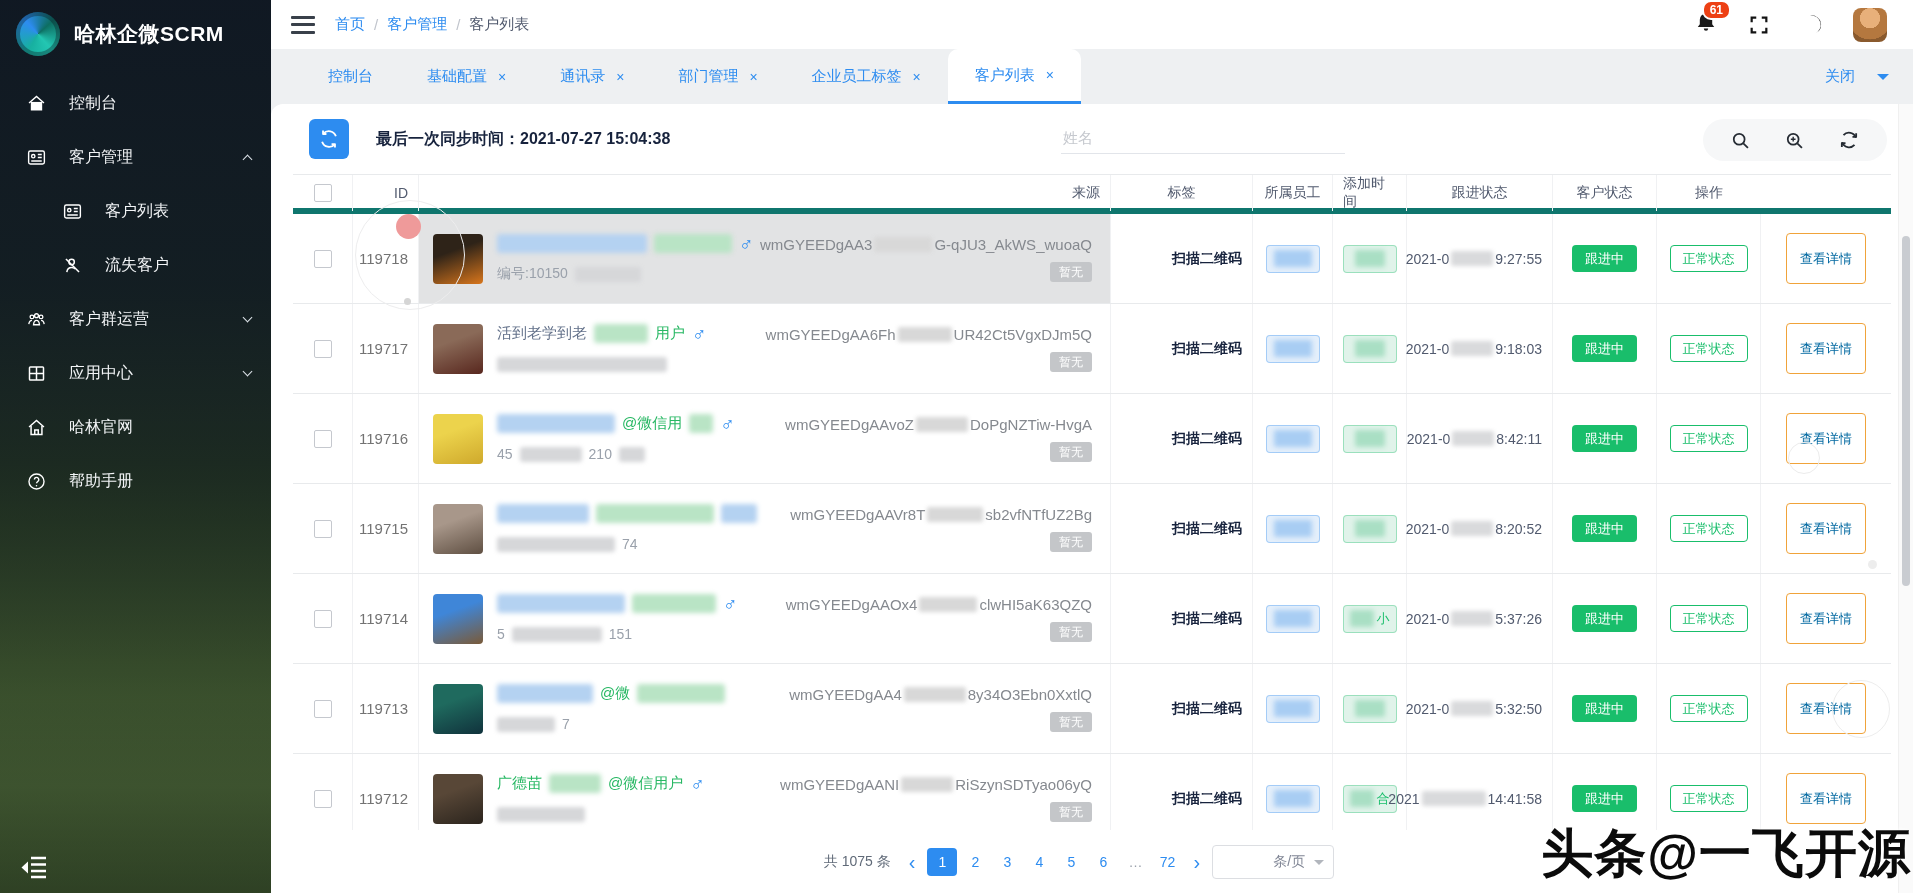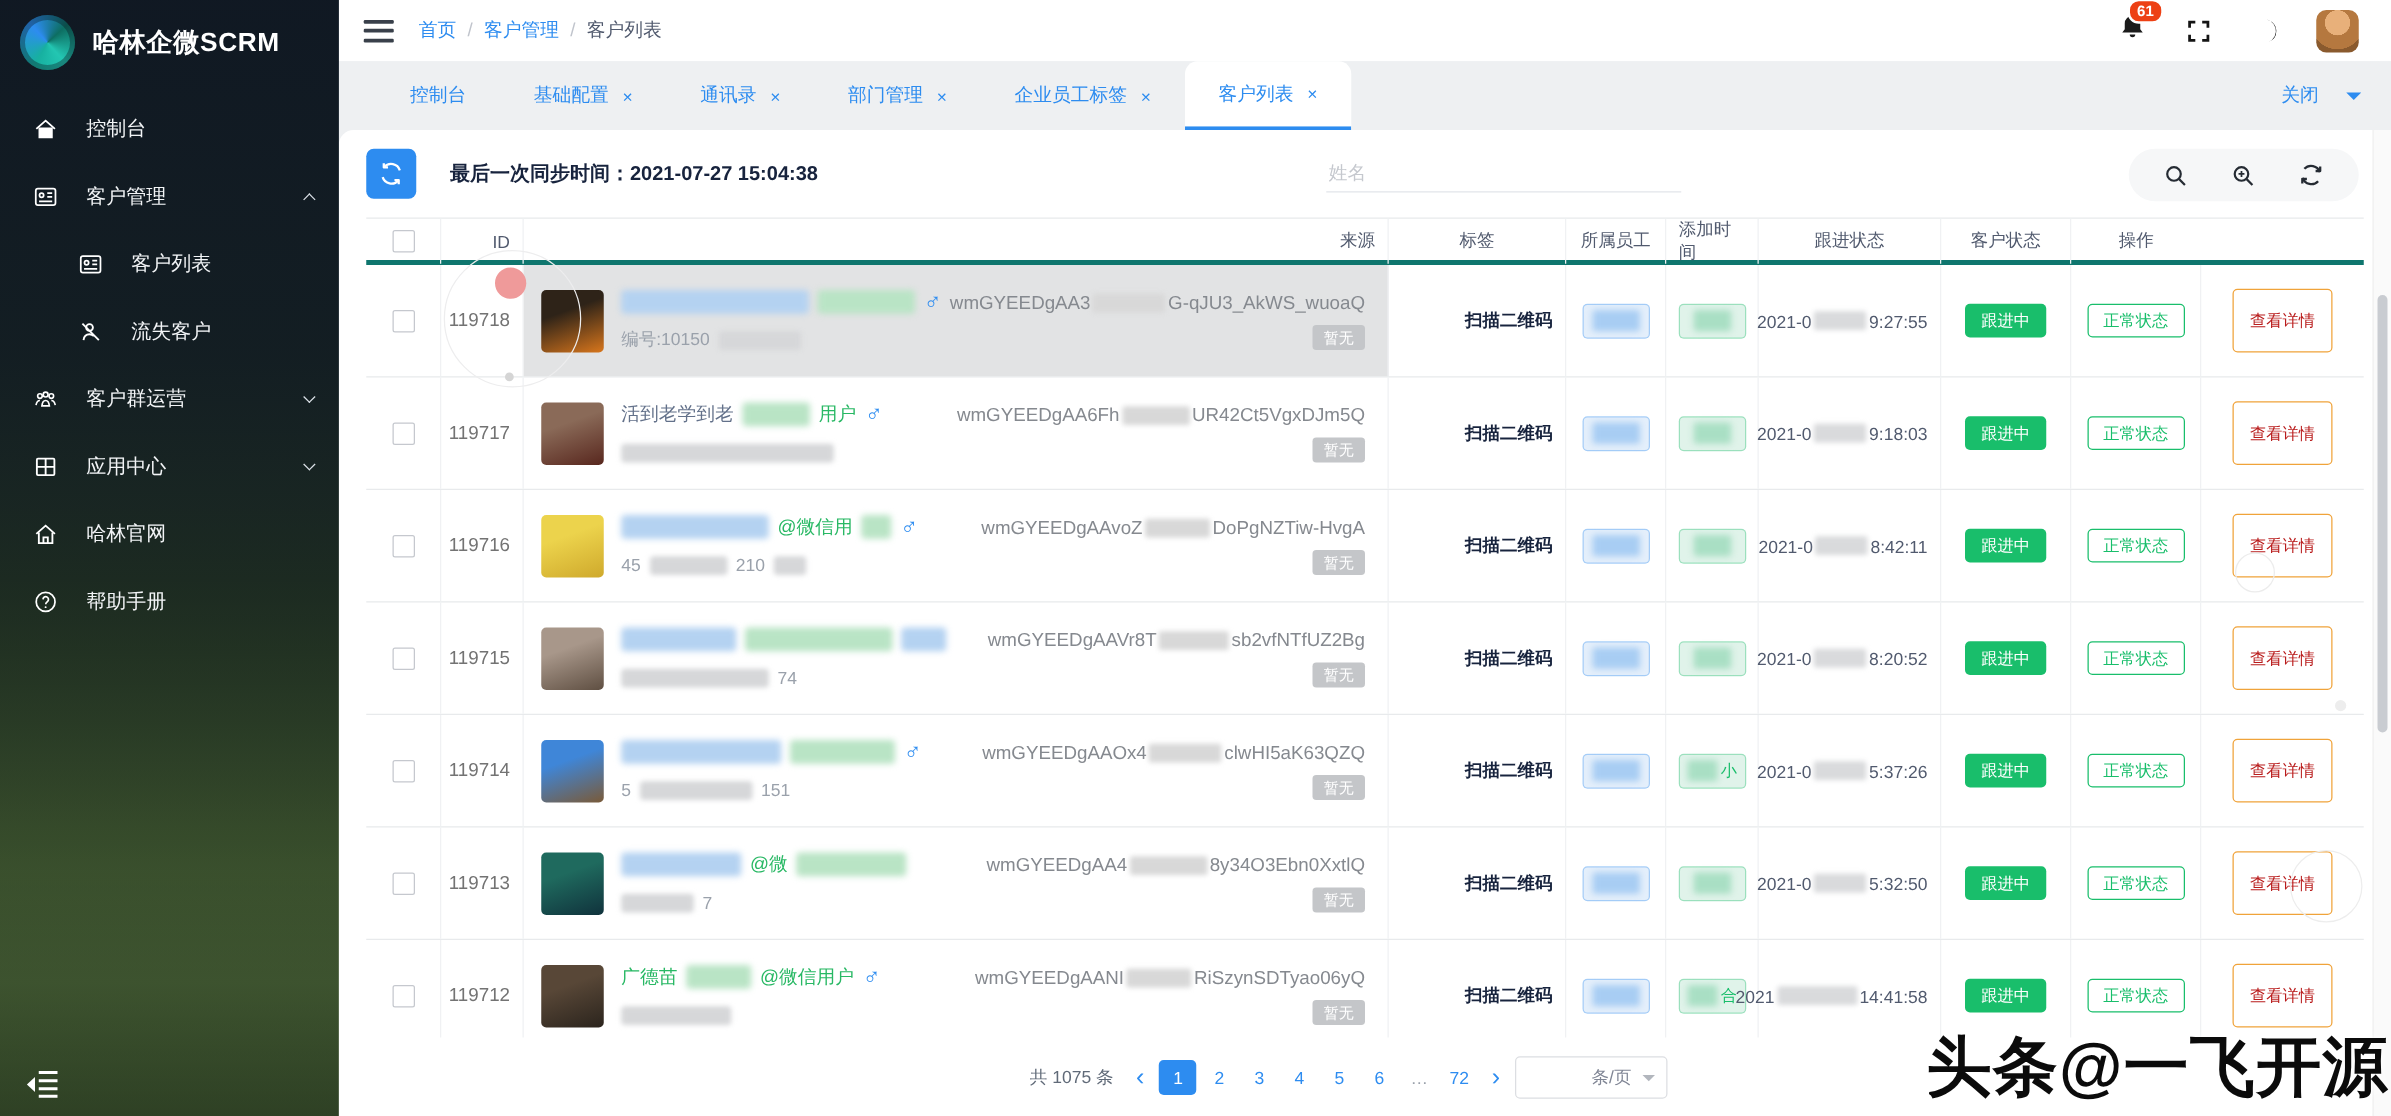--- a/index.html
+++ b/index.html
@@ -40,33 +40,33 @@
   
   .tabbar{height:55px;background:#eef0f2;display:flex;align-items:stretch;padding-left:30px;position:relative}
   .tab{display:flex;align-items:center;gap:11px;padding:0 27px;font-size:15px;color:#2d8cf0;cursor:pointer}
   .tab .x{font-size:14px;color:#2d8cf0}
   .tab.active{background:#fff;border-radius:10px 10px 0 0;border-bottom:3px solid #2d8cf0;box-sizing:border-box}
   .tabbar-right{position:absolute;right:24px;top:0;height:55px;display:flex;align-items:center;gap:22px}
   .close-label{color:#2d8cf0;font-size:15px;cursor:pointer}
   .caret-down{width:0;height:0;border:6px solid transparent;border-top-color:#2d8cf0;margin-top:7px;cursor:pointer}
   
   .content{position:absolute;top:104px;left:0;right:0;bottom:0;background:#fff;border-top-left-radius:12px}
-  .toolbar{height:70px;display:flex;align-items:center;padding:0 22px;position:relative}
+  .toolbar{height:70px;display:flex;align-items:center;padding:0 38px;position:relative}
   .refresh-btn{width:40px;height:40px;border-radius:6px;background:#2d8cf0;display:flex;align-items:center;justify-content:center;cursor:pointer;flex-shrink:0}
   .sync{margin-left:27px;font-size:16px;color:#17233d;font-weight:600}
   .search-input{position:absolute;left:790px;top:22px;width:280px;border:none;border-bottom:1px solid #e2e5ea;
     font-size:15px;color:#515a6e;padding:5px 2px;outline:none;background:transparent;font-family:Liberation Mono, monospace}
   .search-input::placeholder{color:#c5c8ce}
   .tool-icons{position:absolute;right:26px;top:15px;background:#f6f7f8;border-radius:21px;height:42px;
     display:flex;align-items:center;gap:33px;padding:0 27px}
   .tool-icons span{display:flex;cursor:pointer}
   
   .table{margin-left:22px;width:1598px}
   .thead,.trow{display:grid;grid-template-columns:60px 66px 692px 142px 80px 74px 146px 104px 104px 130px}
-  .thead{height:33px;border-top:1px solid #e8eaec;border-bottom:4px solid #0f766e;font-size:14px;color:#515a6e}
+  .thead{height:33px;border-top:1px solid #e8eaec;border-bottom:6px solid #0f766e;font-size:14px;color:#515a6e}
   .th,.td{padding:0 10px;box-sizing:border-box;border-right:1px solid #f0f1f3;display:flex;align-items:center;min-width:0}
   .th:last-child,.td:last-child{border-right:none}
   .a-r{justify-content:flex-end}.a-c{justify-content:center}
   .trow{height:89px;border-bottom:1px solid #e8eaec;font-size:14px;color:#515a6e;position:relative}
   .checkbox{width:16px;height:16px;border:1px solid #c5c8ce;border-radius:2px;background:#fff;cursor:pointer}
   .id-cell{font-size:15px;color:#737373}
   .td-info{gap:14px;padding:0 14px}
   .trow.hl .td-info{background:#e2e3e4}
   .avatar-img{width:50px;height:50px;border-radius:4px;flex-shrink:0}
   .nm-col{display:flex;flex-direction:column;gap:10px;min-width:0}
@@ -87,21 +87,21 @@
   .chip{height:28px;border-radius:4px;display:inline-flex;align-items:center;justify-content:center;gap:3px;min-width:54px;padding:0 6px;box-sizing:border-box}
   .chip.blue{border:1px solid rgba(45,140,240,.35);background:#e4effb}
   .chip.blue .cbar{width:38px;height:17px;background:#a8cdf3;filter:blur(2.5px);border-radius:2px}
   .chip.teal{border:1px solid rgba(25,190,107,.35);background:#e0f3ea}
   .chip.teal .cbar{width:30px;height:17px;background:#a9dfc4;filter:blur(2.5px);border-radius:2px}
   .chip .ch{color:#19be6b;font-size:13px}
   .time-cell{gap:2px;white-space:nowrap}
   .time-cell .bar{height:15px;background:#d9dadc;filter:blur(2px);border-radius:2px}
   .b-follow{background:#19be6b;color:#fff;border-radius:4px;padding:7px 13px;font-size:13px;cursor:pointer;line-height:13px}
   .b-status{border:1px solid #19be6b;color:#19be6b;border-radius:4px;padding:6px 12px;font-size:13px;background:#fff;cursor:pointer;line-height:13px}
-  .b-op{border:1px solid #f0a33a;color:#b91c1c;border-radius:4px;padding:18px 13px;font-size:13px;background:#fff;cursor:pointer;line-height:13px}
+  .b-op{border:1px solid #f0a33a;color:#0369a1;border-radius:4px;padding:18px 13px;font-size:13px;background:#fff;cursor:pointer;line-height:13px}
   
   .footer{position:absolute;bottom:0;left:0;right:14px;height:63px;display:flex;align-items:center;
     justify-content:center;padding-right:12px;gap:8px;font-size:14px;color:#606a78;background:#fff}
   .pg-total{margin-right:6px}
   .pg-chev{color:#2d8cf0;font-size:20px;cursor:pointer;padding:0 4px;line-height:1}
   .pg-num{min-width:28px;height:28px;border-radius:4px;display:flex;align-items:center;justify-content:center;
     color:#2d8cf0;font-size:14px;cursor:pointer}
   .pg-num.active{background:#2d8cf0;color:#fff;min-width:30px}
   .pg-num.dots{color:#9aa1ab;cursor:default}
   .pg-select{width:122px;height:34px;border:1px solid #dcdee2;border-radius:4px;display:flex;align-items:center;

